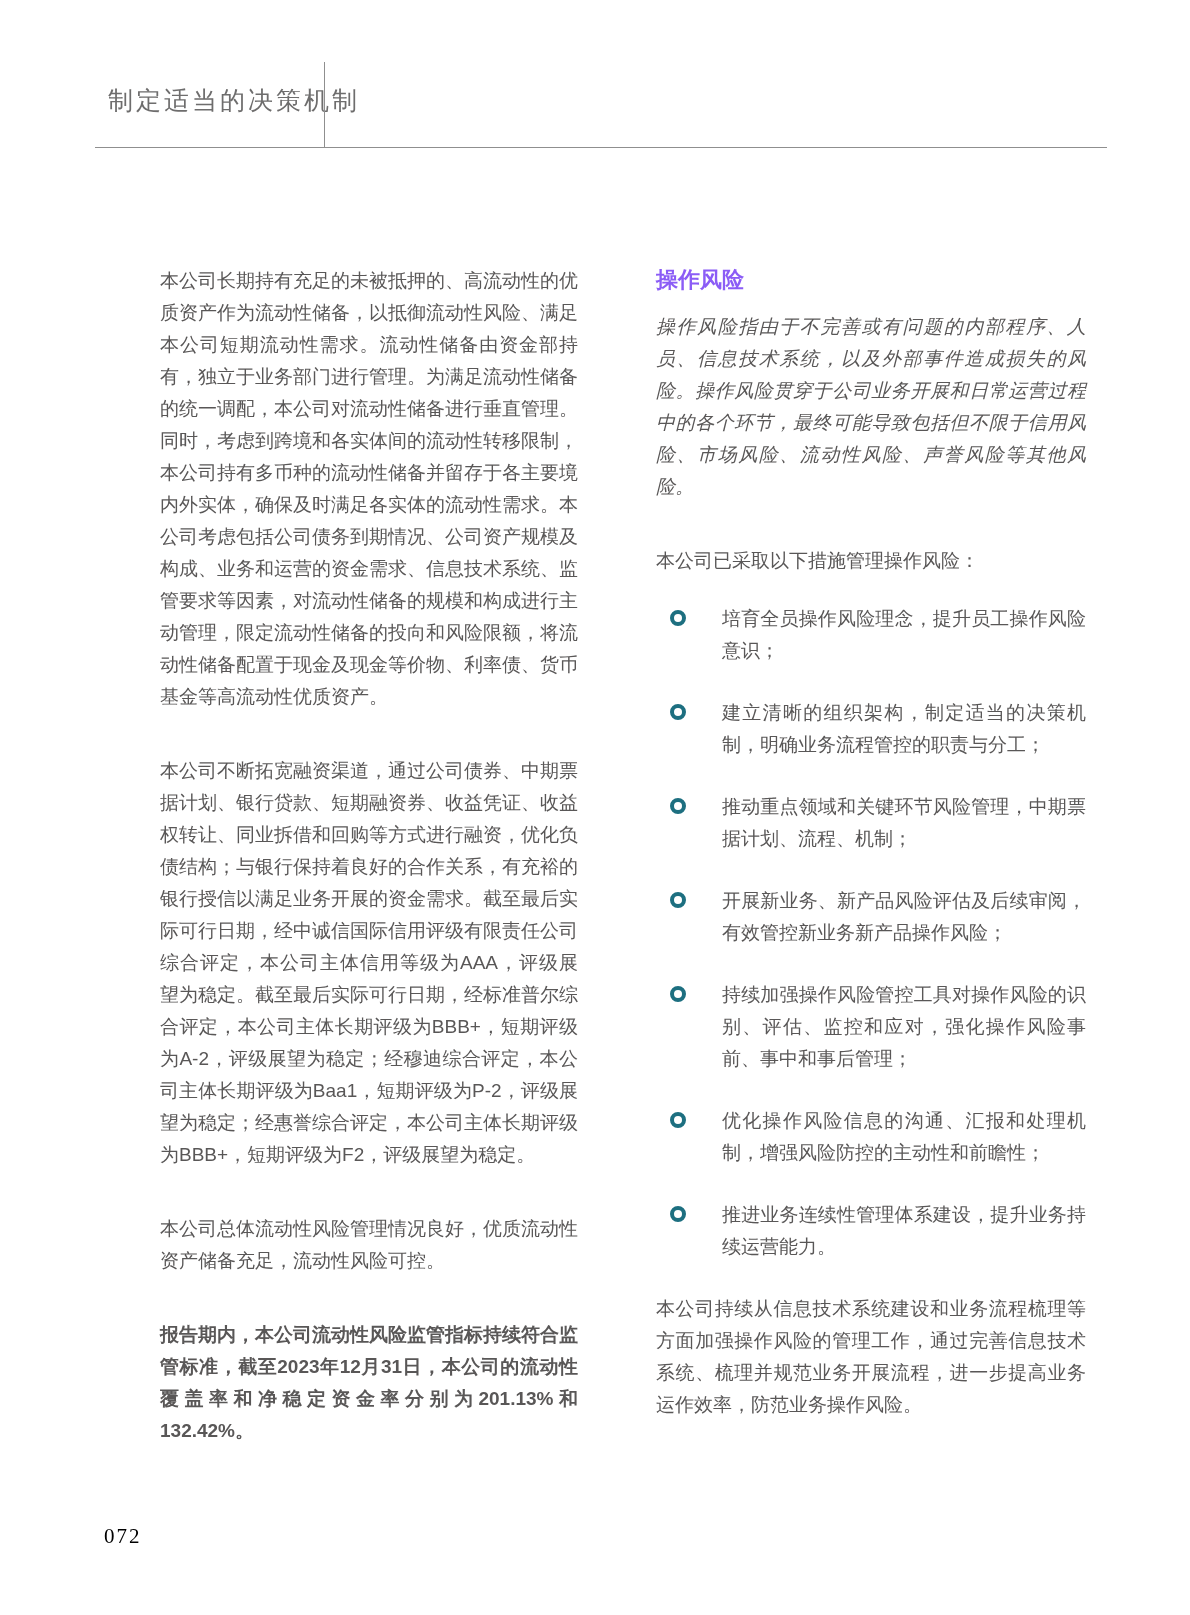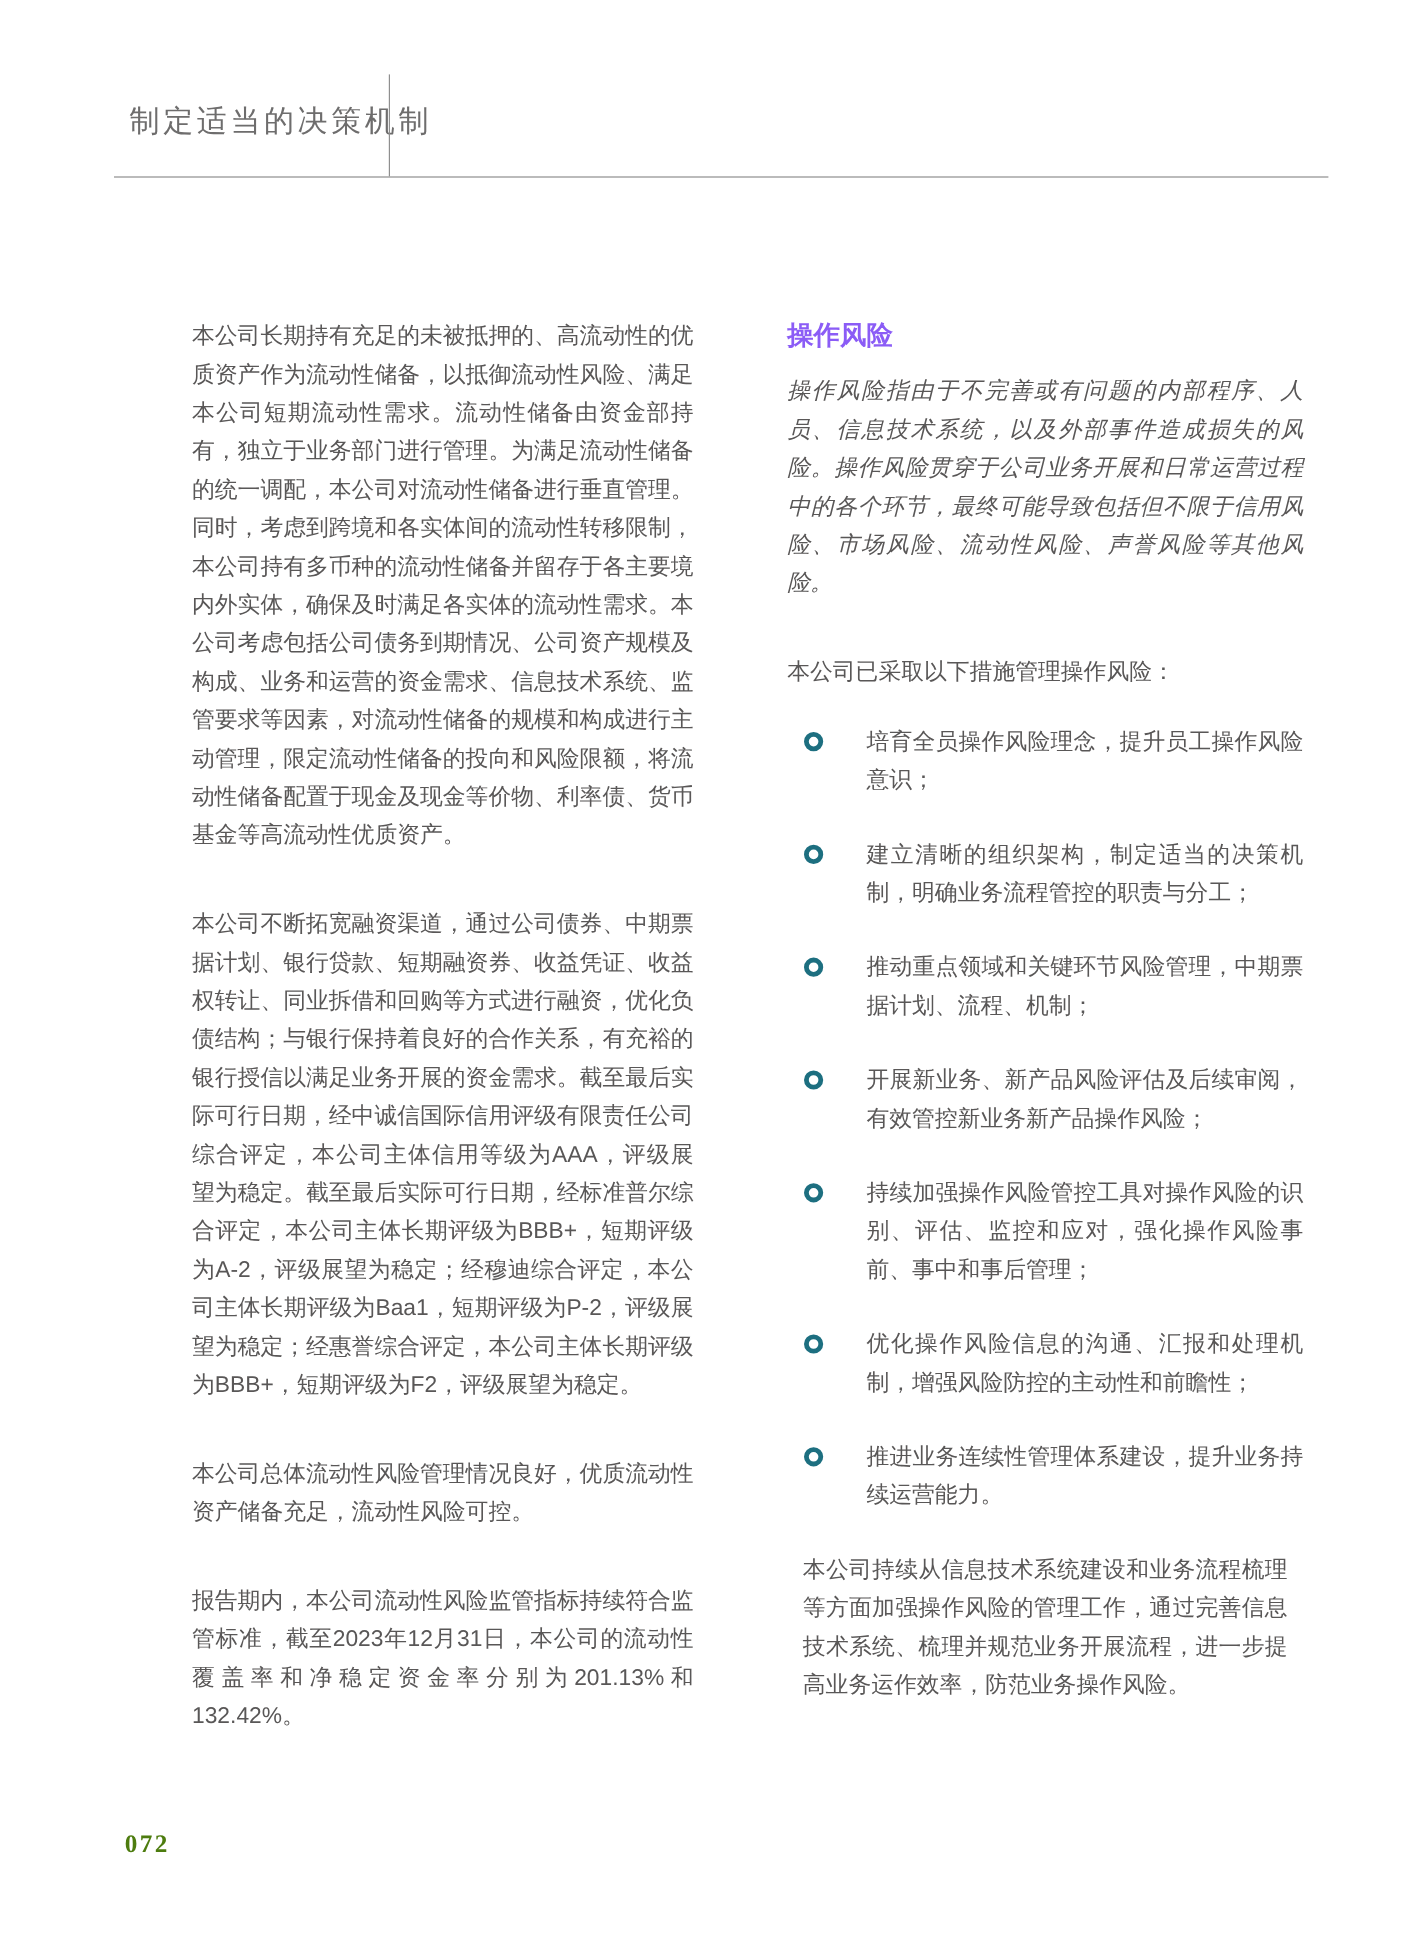--- a/index.html
+++ b/index.html
@@ -59,21 +59,21 @@
   }
   .col-right {
     left: 656px;
     width: 430px;
   }
   .para {
     margin: 0 0 42px 0;
     text-align: justify;
     text-justify: inter-ideograph;
   }
-  .para:last-child { margin-bottom: 16px; }
+  .para:last-child { margin-bottom: 16px; font-weight: bold; }
 
   
   .section-heading {
     margin: 0 0 16px 0;
     font-size: 22px;
     line-height: 30px;
     font-weight: 700;
     color: #8b5cf6;
   }
   .intro-para {
@@ -103,35 +103,34 @@
     left: 14px;
     top: 7px;
     width: 8px;
     height: 8px;
     border: 4px solid #1d6f80;
     border-radius: 50%;
     background: #ffffff;
     box-sizing: content-box;
   }
   .closing-para {
-    margin: 13px;
+    margin: 0;
     text-align: justify;
     text-justify: inter-ideograph;
   }
 
   
   .footer-page-number {
     position: absolute;
     left: 104px;
     top: 1524px;
     font-family: "Liberation Serif", serif;
     font-size: 21px;
     letter-spacing: 2px;
-    color: #4d7c0f;
-    font-weight: bold;
+    color: #000000;
   }
 </style>
 </head>
 <body>
 
 <div class="page">
 
   <div class="header-title">制定适当的决策机制</div>
   <div class="header-vline"></div>
   <div class="header-hline"></div>

